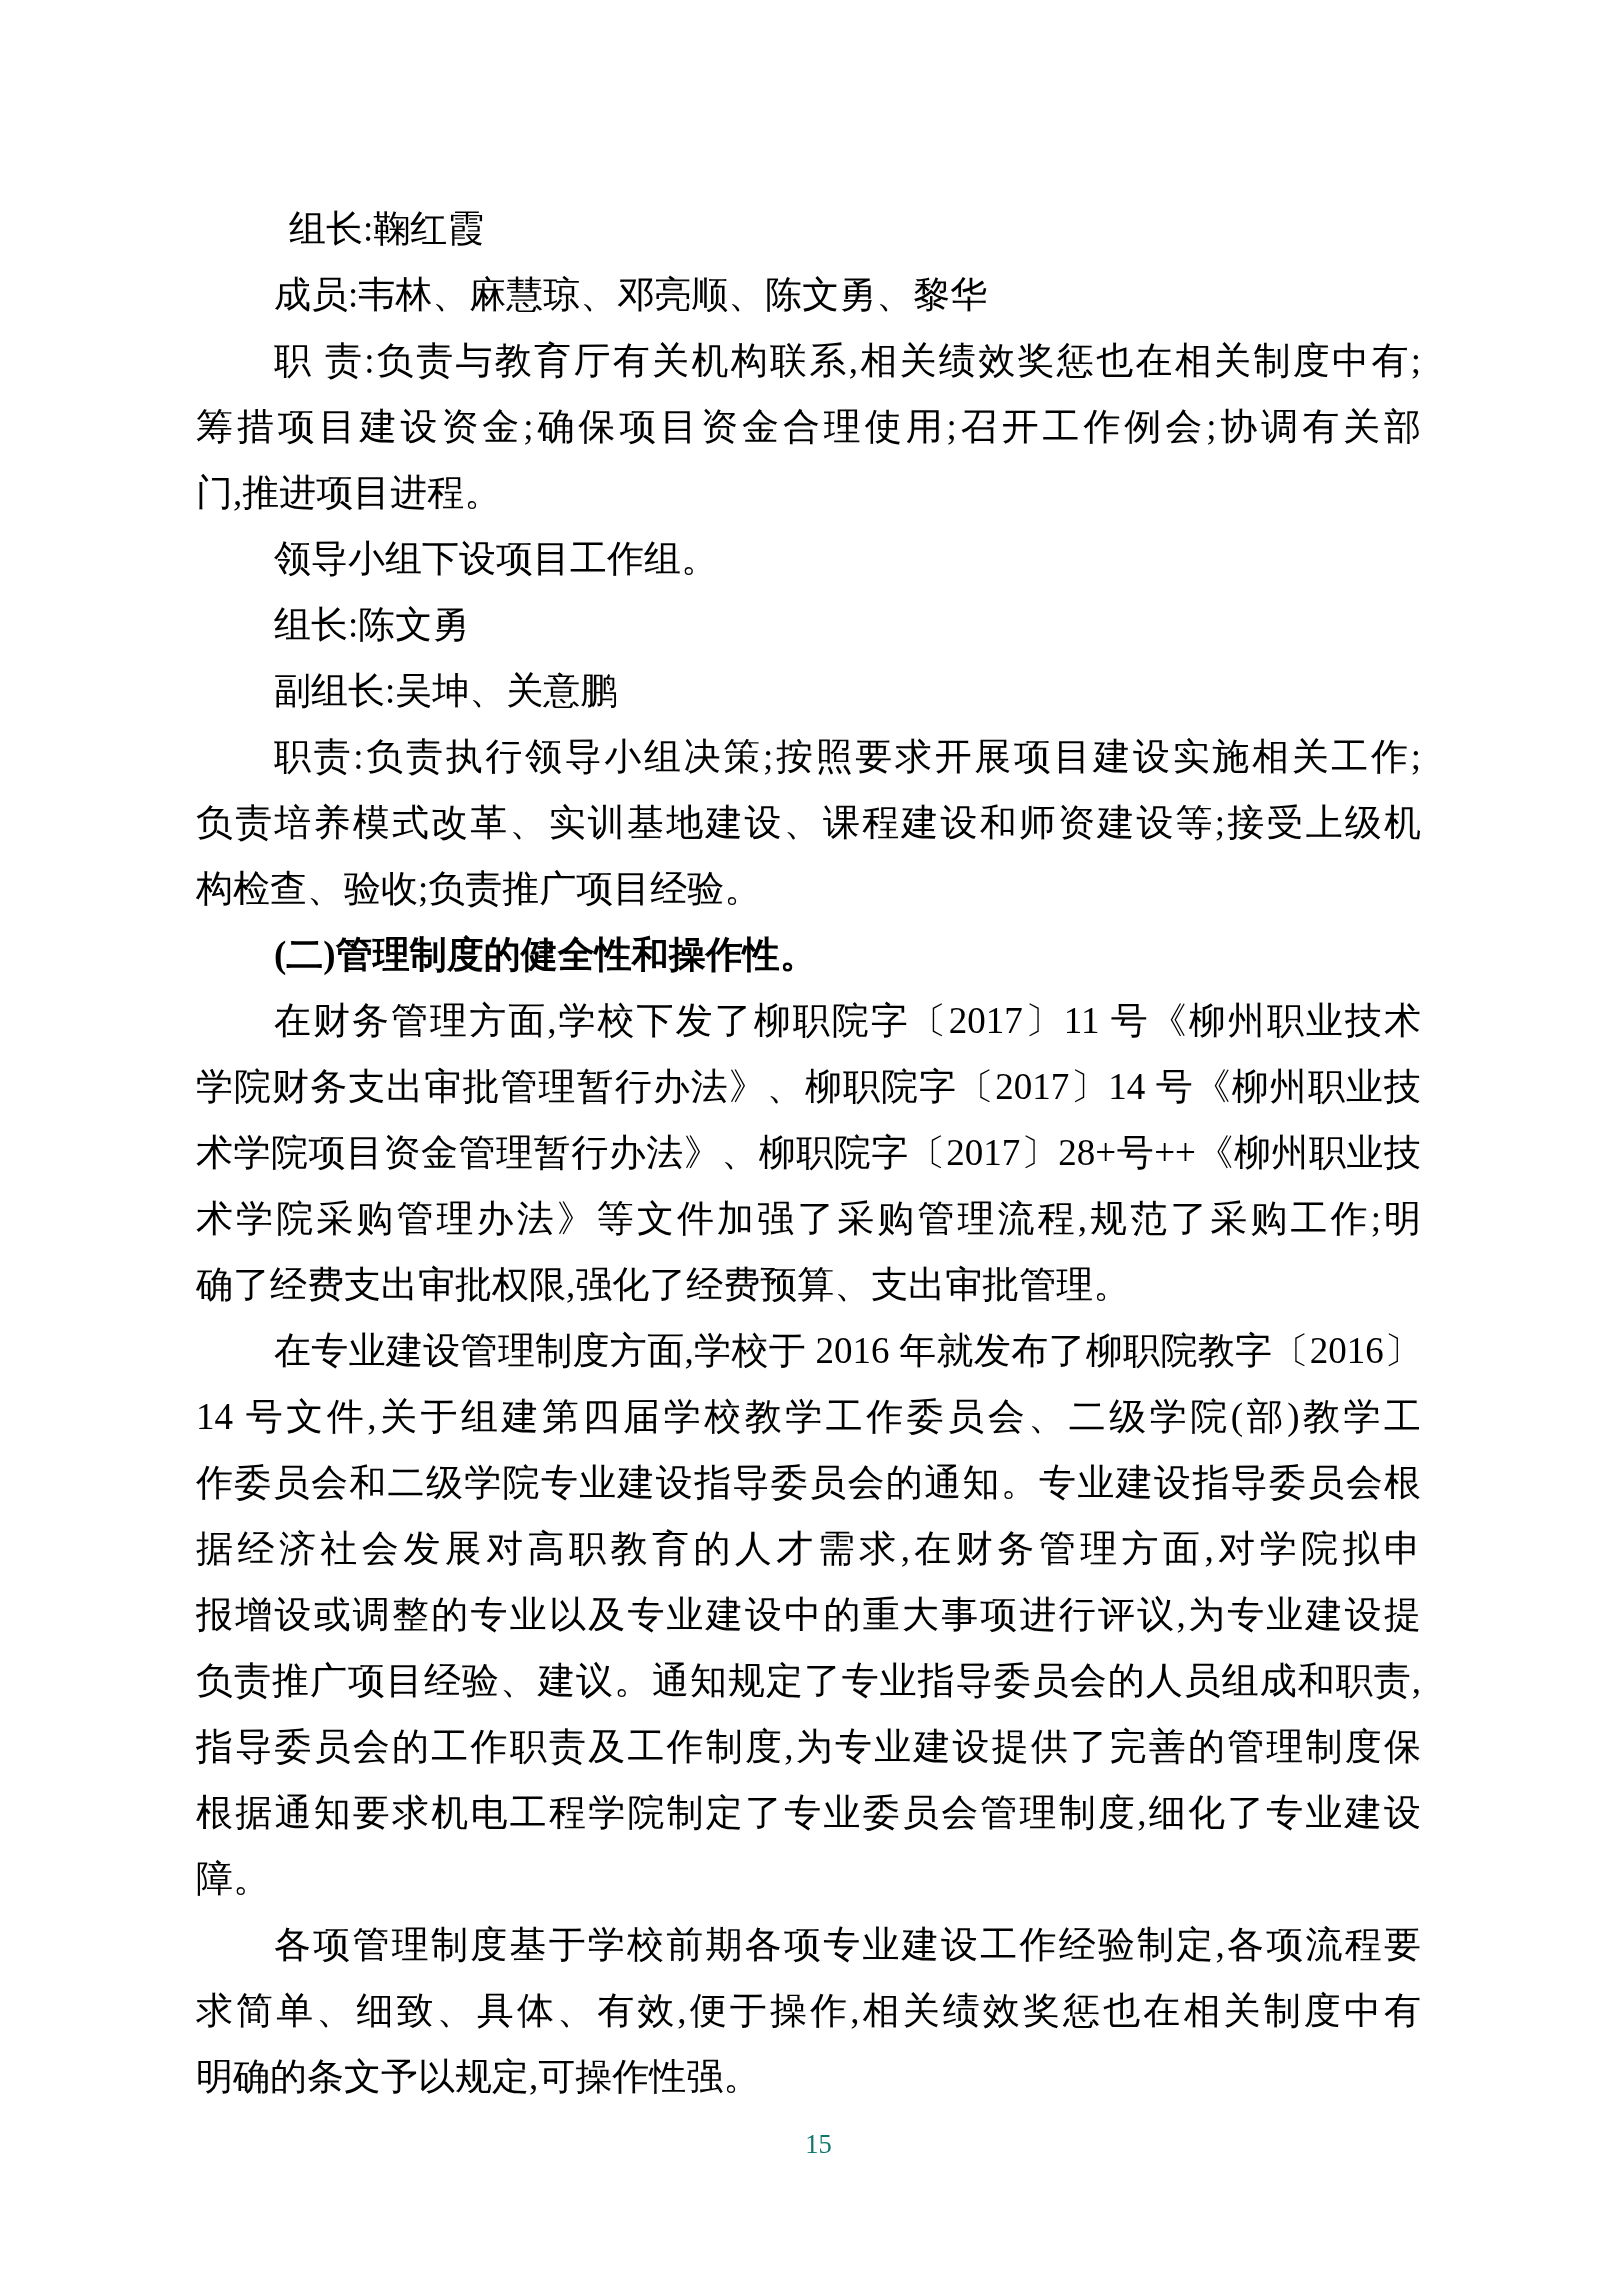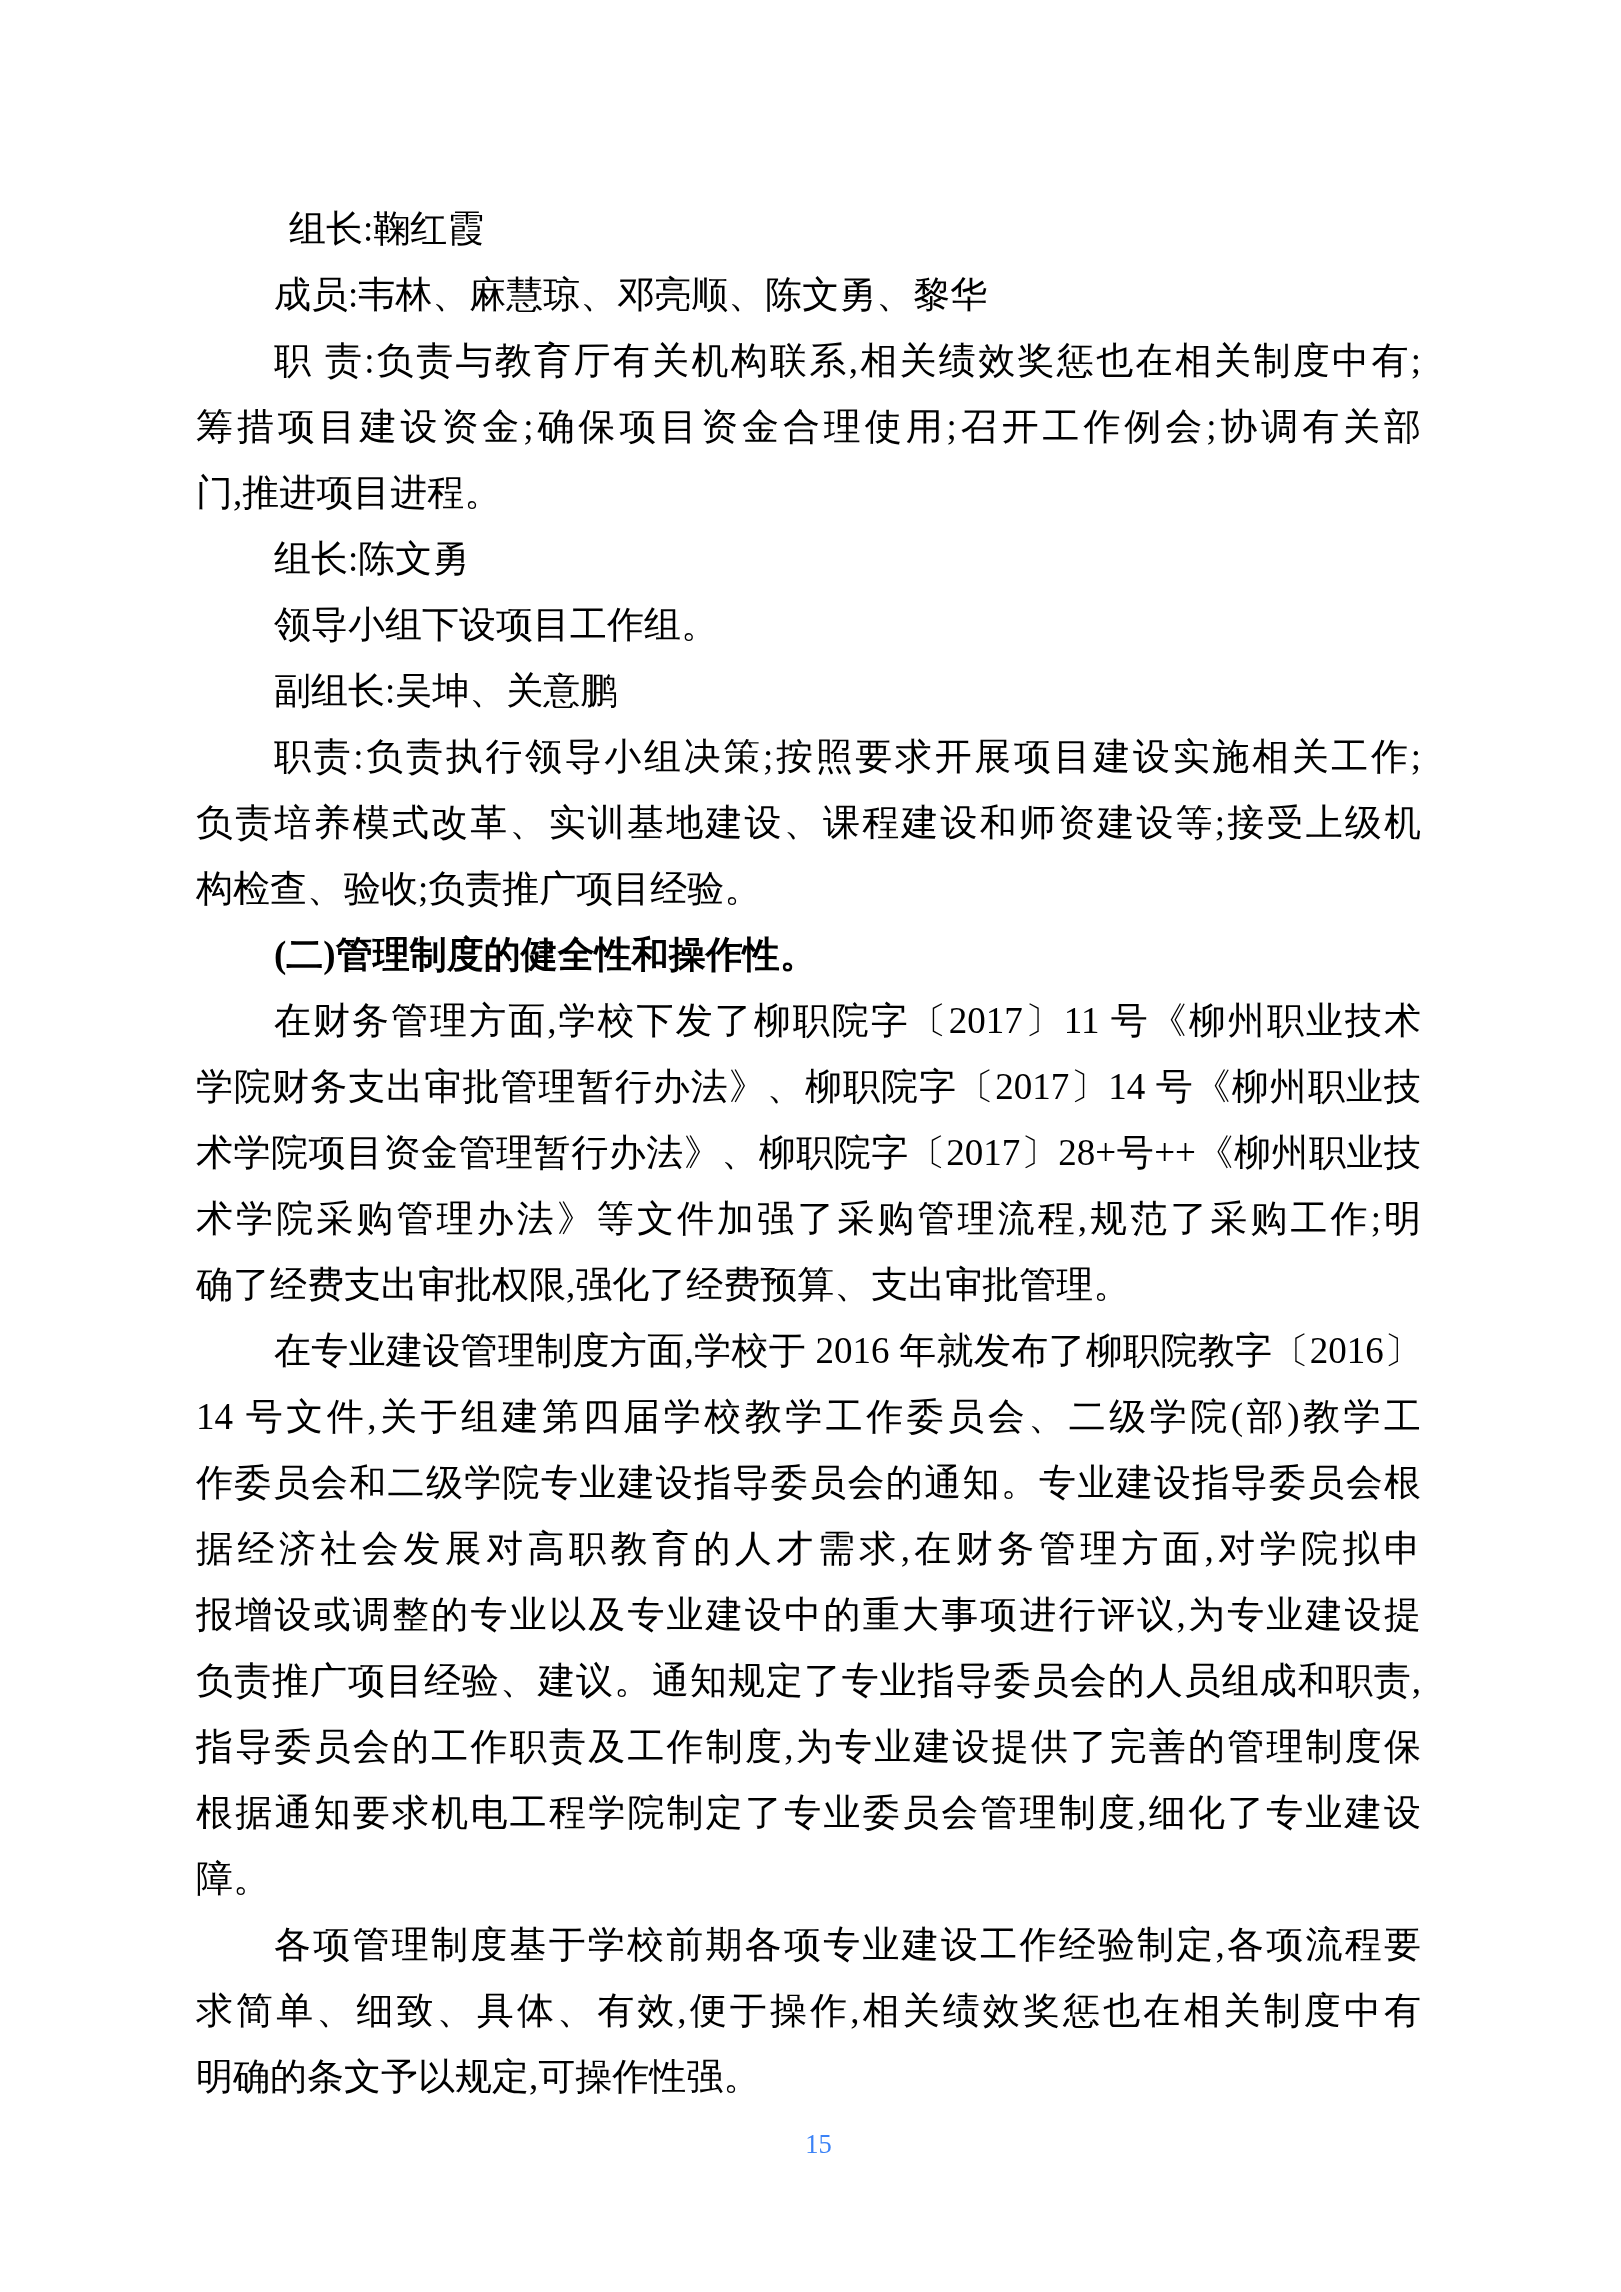--- a/index.html
+++ b/index.html
@@ -40,36 +40,36 @@
   }
   .footer {
     position: absolute;
     top: 2129px;
     left: 0;
     width: 100%;
     text-align: center;
   }
   .page-number {
     font-size: 26.5px;
-    color: #3b82f6;
+    color: #0f766e;
     font-family: "Liberation Serif", "DejaVu Serif", serif;
   }
 </style>
 </head>
 <body>
 
 <div class="page">
   <div class="body-text" id="document-body">
       <div class="doc-line para-end" style="padding-left: 93px;">组长:鞠红霞</div>
       <div class="doc-line para-end" style="padding-left: 78px;">成员:韦林、麻慧琼、邓亮顺、陈文勇、黎华</div>
       <div class="doc-line" style="padding-left: 78px;">职 责:负责与教育厅有关机构联系,相关绩效奖惩也在相关制度中有;</div>
       <div class="doc-line">筹措项目建设资金;确保项目资金合理使用;召开工作例会;协调有关部</div>
       <div class="doc-line para-end">门,推进项目进程。</div>
+      <div class="doc-line para-end" style="padding-left: 78px;">领导小组下设项目工作组。</div>
       <div class="doc-line para-end" style="padding-left: 78px;">组长:陈文勇</div>
-      <div class="doc-line para-end" style="padding-left: 78px;">领导小组下设项目工作组。</div>
       <div class="doc-line para-end" style="padding-left: 78px;">副组长:吴坤、关意鹏</div>
       <div class="doc-line" style="padding-left: 78px;">职责:负责执行领导小组决策;按照要求开展项目建设实施相关工作;</div>
       <div class="doc-line">负责培养模式改革、实训基地建设、课程建设和师资建设等;接受上级机</div>
       <div class="doc-line para-end">构检查、验收;负责推广项目经验。</div>
       <div class="doc-line para-end bold" style="padding-left: 78px;">(二)管理制度的健全性和操作性。</div>
       <div class="doc-line" style="padding-left: 78px;">在财务管理方面,学校下发了柳职院字〔2017〕11 号《柳州职业技术</div>
       <div class="doc-line">学院财务支出审批管理暂行办法》、柳职院字〔2017〕14 号《柳州职业技</div>
       <div class="doc-line">术学院项目资金管理暂行办法》、柳职院字〔2017〕28+号++《柳州职业技</div>
       <div class="doc-line">术学院采购管理办法》等文件加强了采购管理流程,规范了采购工作;明</div>
       <div class="doc-line para-end">确了经费支出审批权限,强化了经费预算、支出审批管理。</div>

